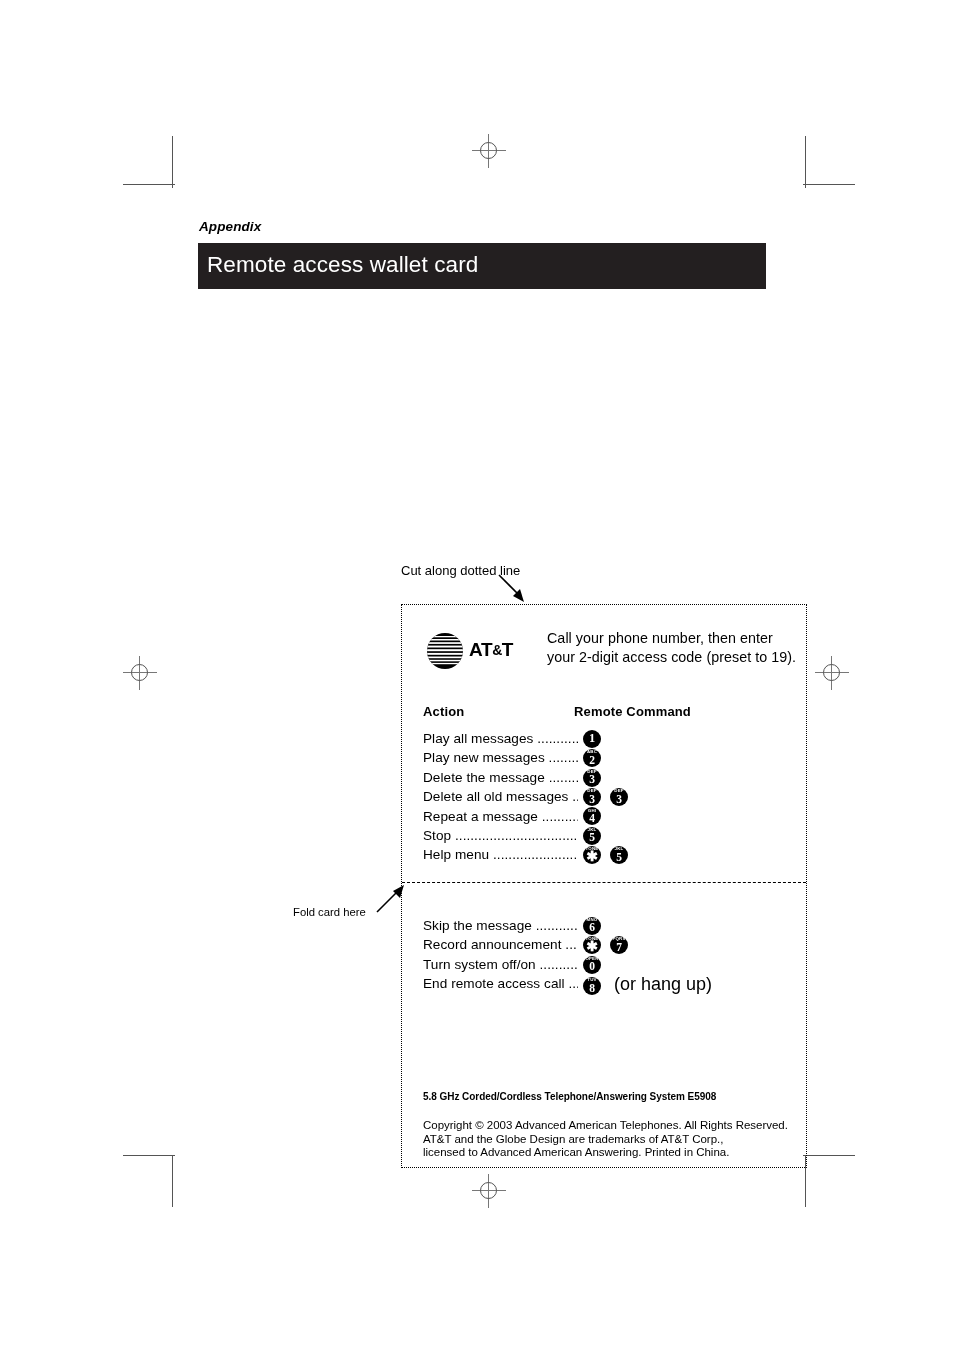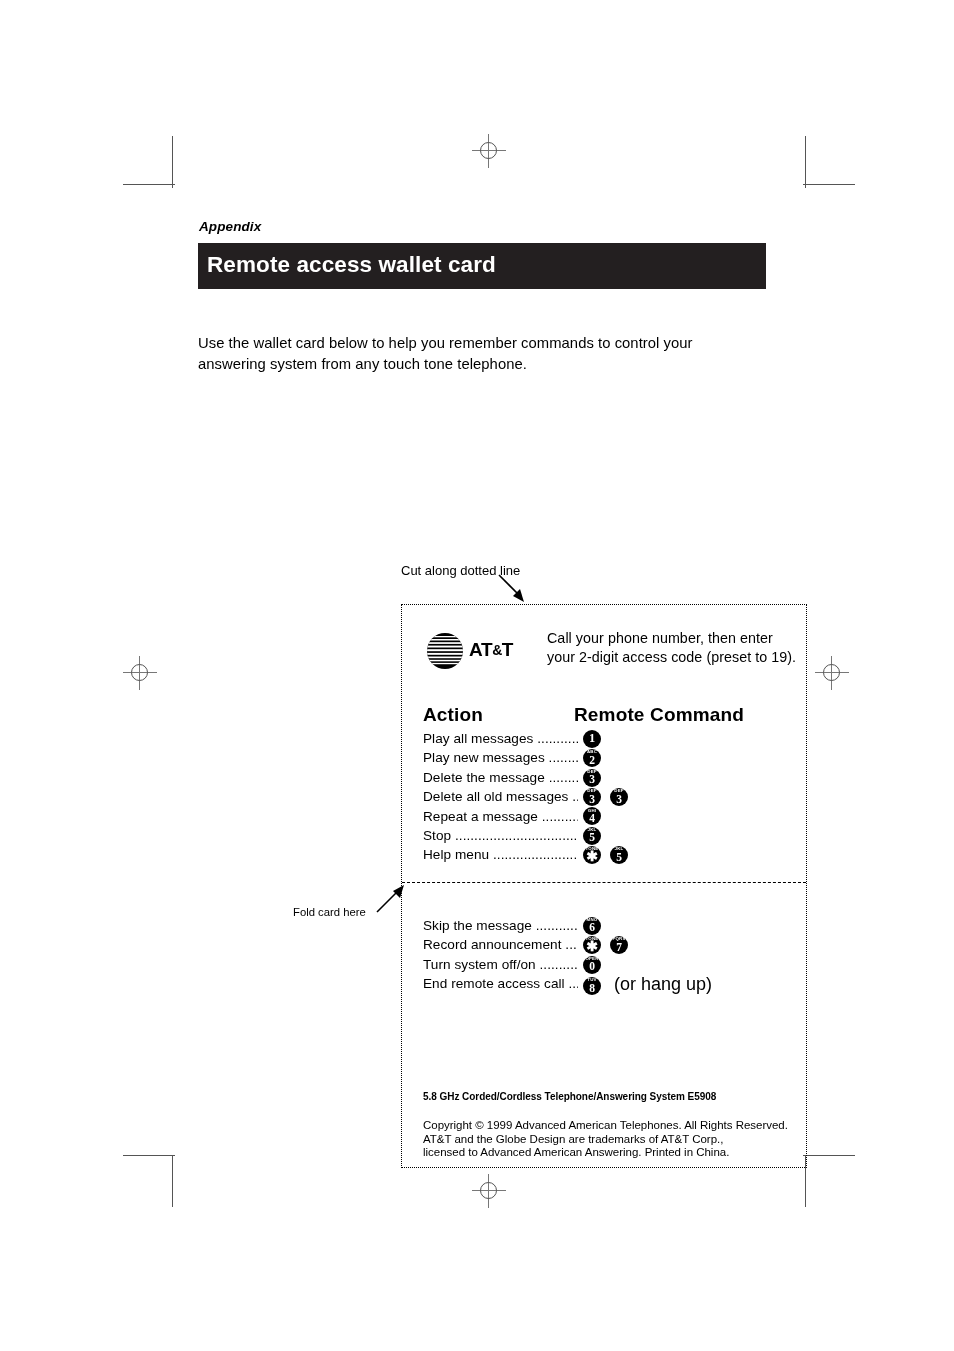--- a/index.html
+++ b/index.html
@@ -27,21 +27,21 @@
     font-size:13.5px;font-style:italic;font-weight:bold;
     letter-spacing:.1px;
   }
 
   .titlebar{
     position:absolute;left:186px;top:243px;width:568px;height:46px;
     background:#231f20;
   }
   .titlebar .t{
     position:absolute;left:9px;top:9px;
-    color:#fff;font-size:22.5px;font-weight:bold;letter-spacing:.1px;
+    color:#fff;font-size:22.5px;font-weight:normal;letter-spacing:.1px;
   }
 
   .intro{
     position:absolute;left:186px;top:333px;width:560px;
     font-size:14.8px;line-height:21px;letter-spacing:.05px;
   }
 
   
   .cutlabel{
     position:absolute;left:389px;top:563px;
@@ -81,21 +81,21 @@
   }
   .attlogo .amp{font-size:14px;vertical-align:1px;}
 
   .callnote{
     position:absolute;left:145px;top:24px;width:252px;
     font-size:14.3px;line-height:18.5px;letter-spacing:.05px;
   }
 
   .colhead{
     position:absolute;top:99px;
-    font-size:19px;font-weight:bold;letter-spacing:.15px;
+    font-size:13px;font-weight:bold;letter-spacing:.15px;
   }
   .colhead.a{left:21px;}
   .colhead.b{left:172px;}
 
   
   .rows{position:absolute;left:21px;top:126px;width:370px;}
   .rows.lower{position:absolute;left:21px;top:34px;width:370px;}
   .row{position:relative;height:19.4px;}
   .row .labelbox{
     position:absolute;left:0;top:0;width:155px;height:17px;
@@ -172,21 +172,20 @@
       <div class="v"></div>
       <div class="circ"></div>
   </div>
 
   <div class="appendix">Appendix</div>
 
   <div class="titlebar">
     <div class="t">Remote access wallet card</div>
   </div>
 
-  <div class="intro">Use the wallet card below to help you remember commands to control your answering system from any touch tone telephone.</div>
 
   <div class="cutlabel">Cut along dotted line</div>
   <div class="cutarrow">
     <svg width="34" height="34" viewBox="0 0 34 34">
       <line x1="3" y1="3" x2="25" y2="25" stroke="#000" stroke-width="1.6"></line>
       <polygon points="28,30 17,24 24,17" fill="#000"></polygon>
     </svg>
   </div>
 
   <div class="foldlabel">Fold card here</div>
@@ -280,20 +279,20 @@
             <div class="keys"><span class="key"><span class="sub">OPER</span><span class="num">0</span></span></div>
           </div>
           <div class="row">
             <div class="labelbox">End remote access call .............................................</div>
             <div class="keys"><span class="key"><span class="sub">TUV</span><span class="num">8</span></span><span style="font-size: 18px; margin-left: 4px;">(or hang up)</span></div>
           </div>
         </div>
 
       <div class="model">5.8 GHz Corded/Cordless Telephone/Answering System E5908</div>
       <div class="copy" id="copy-block">
-          <div>Copyright © 1999 Advanced American Telephones. All Rights Reserved.</div>
+          <div>Copyright © 2003 Advanced American Telephones. All Rights Reserved.</div>
           <div>AT&amp;T and the Globe Design are trademarks of AT&amp;T Corp.,</div>
           <div>licensed to Advanced American Answering. Printed in China.</div>
         </div>
     </div>
 
   </div>
 </div>
 
 </body></html>

